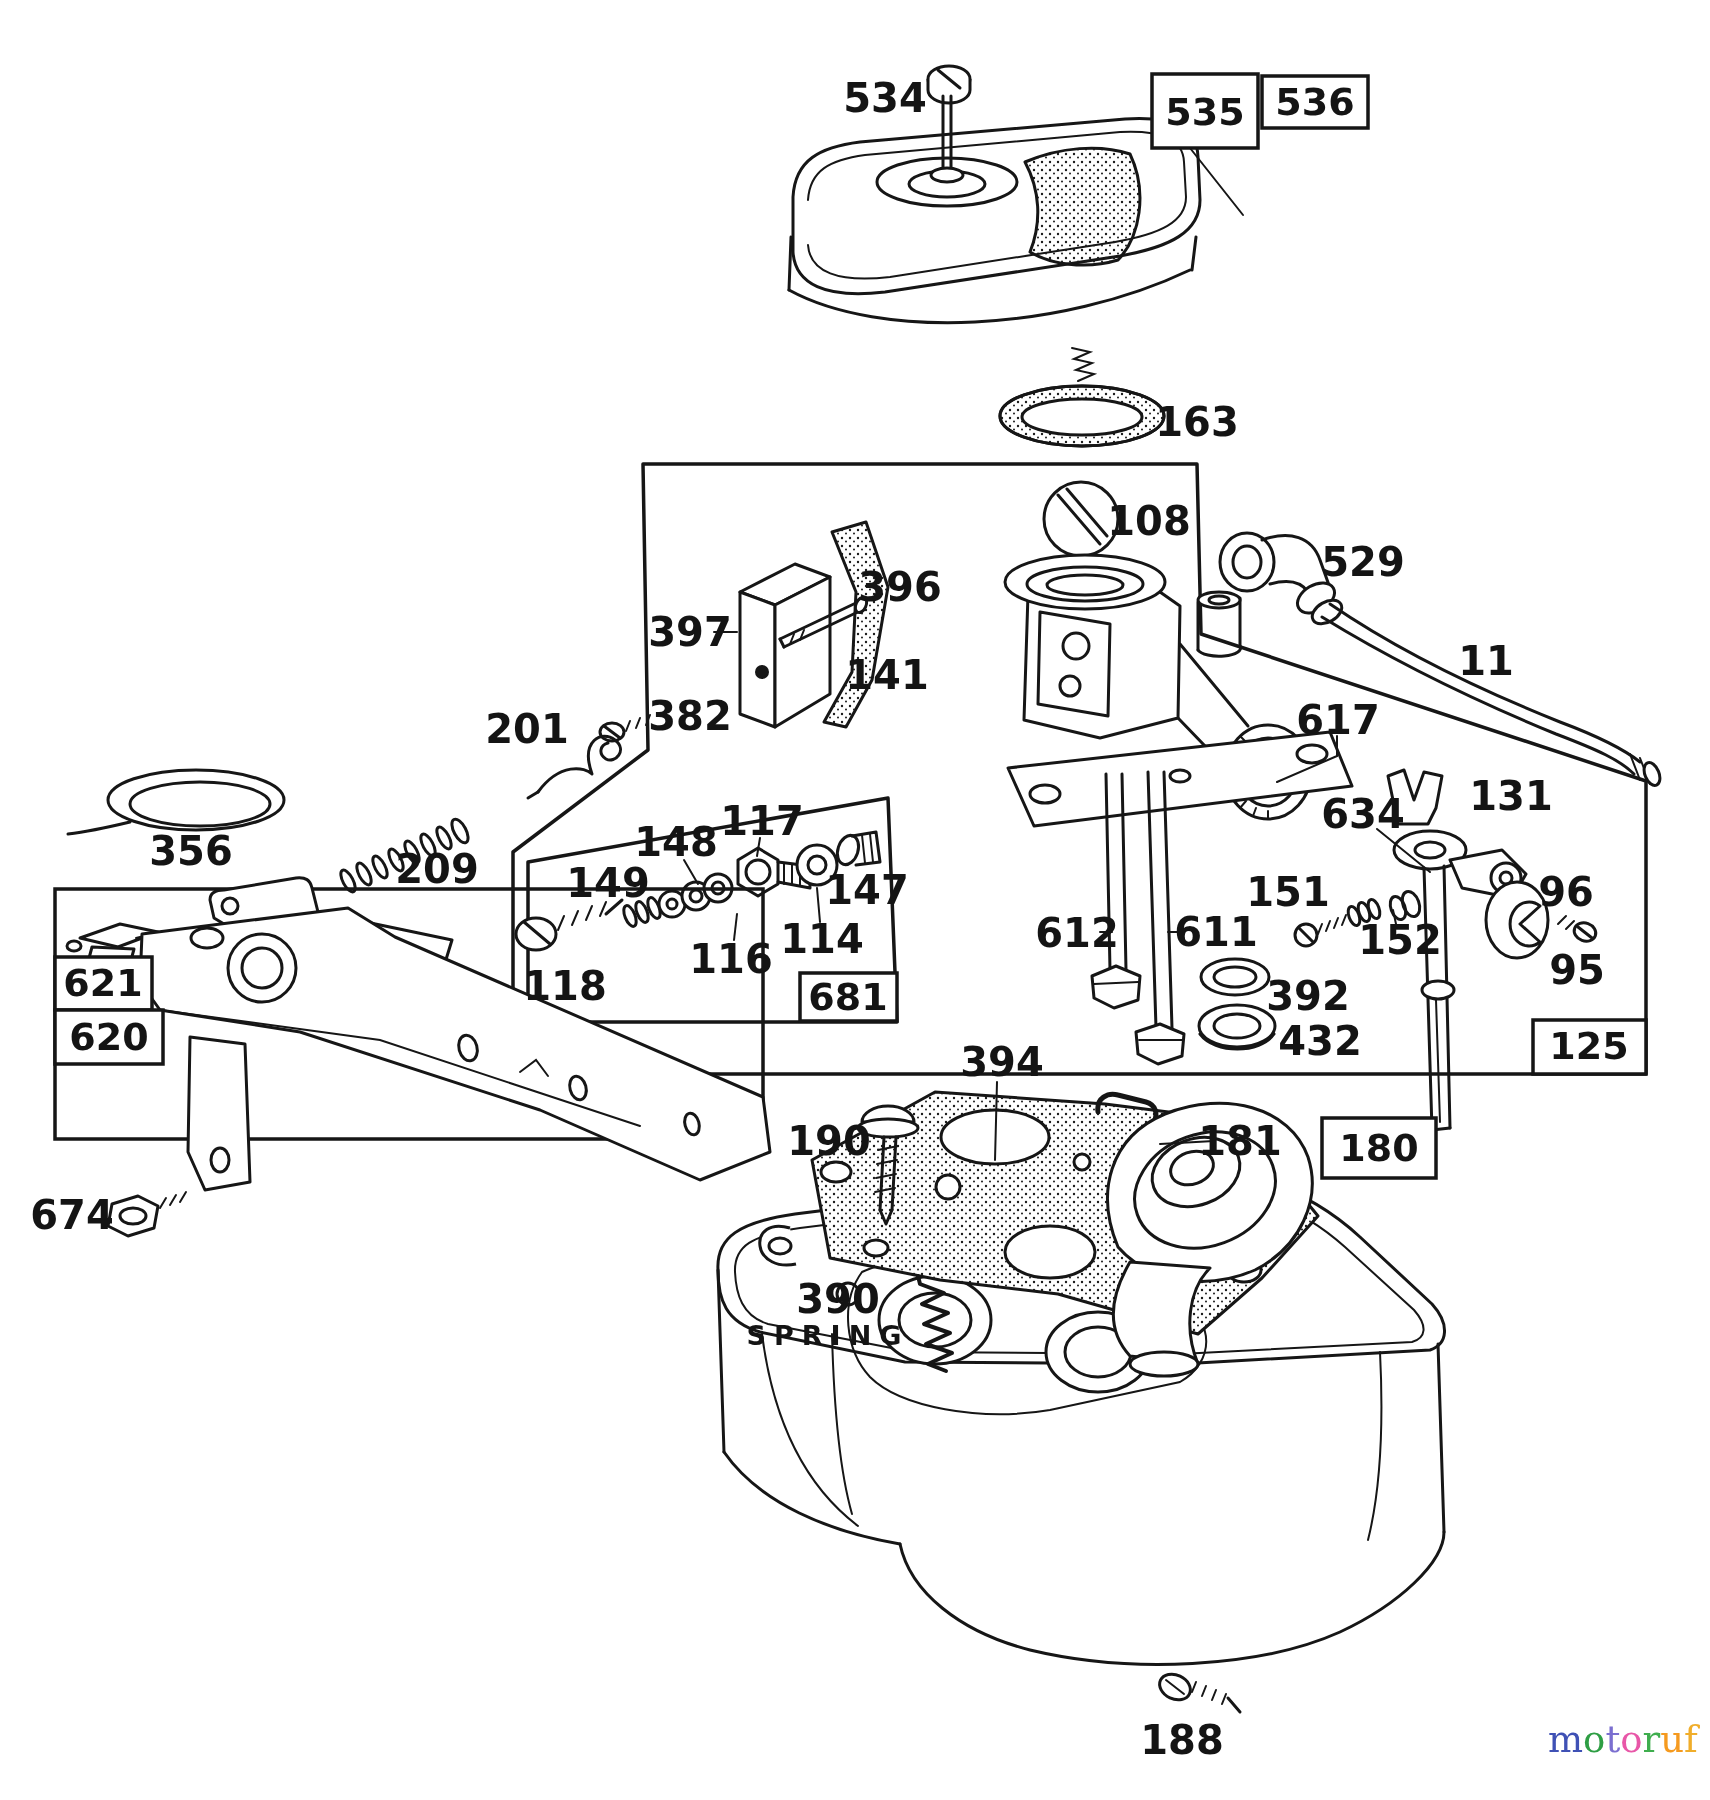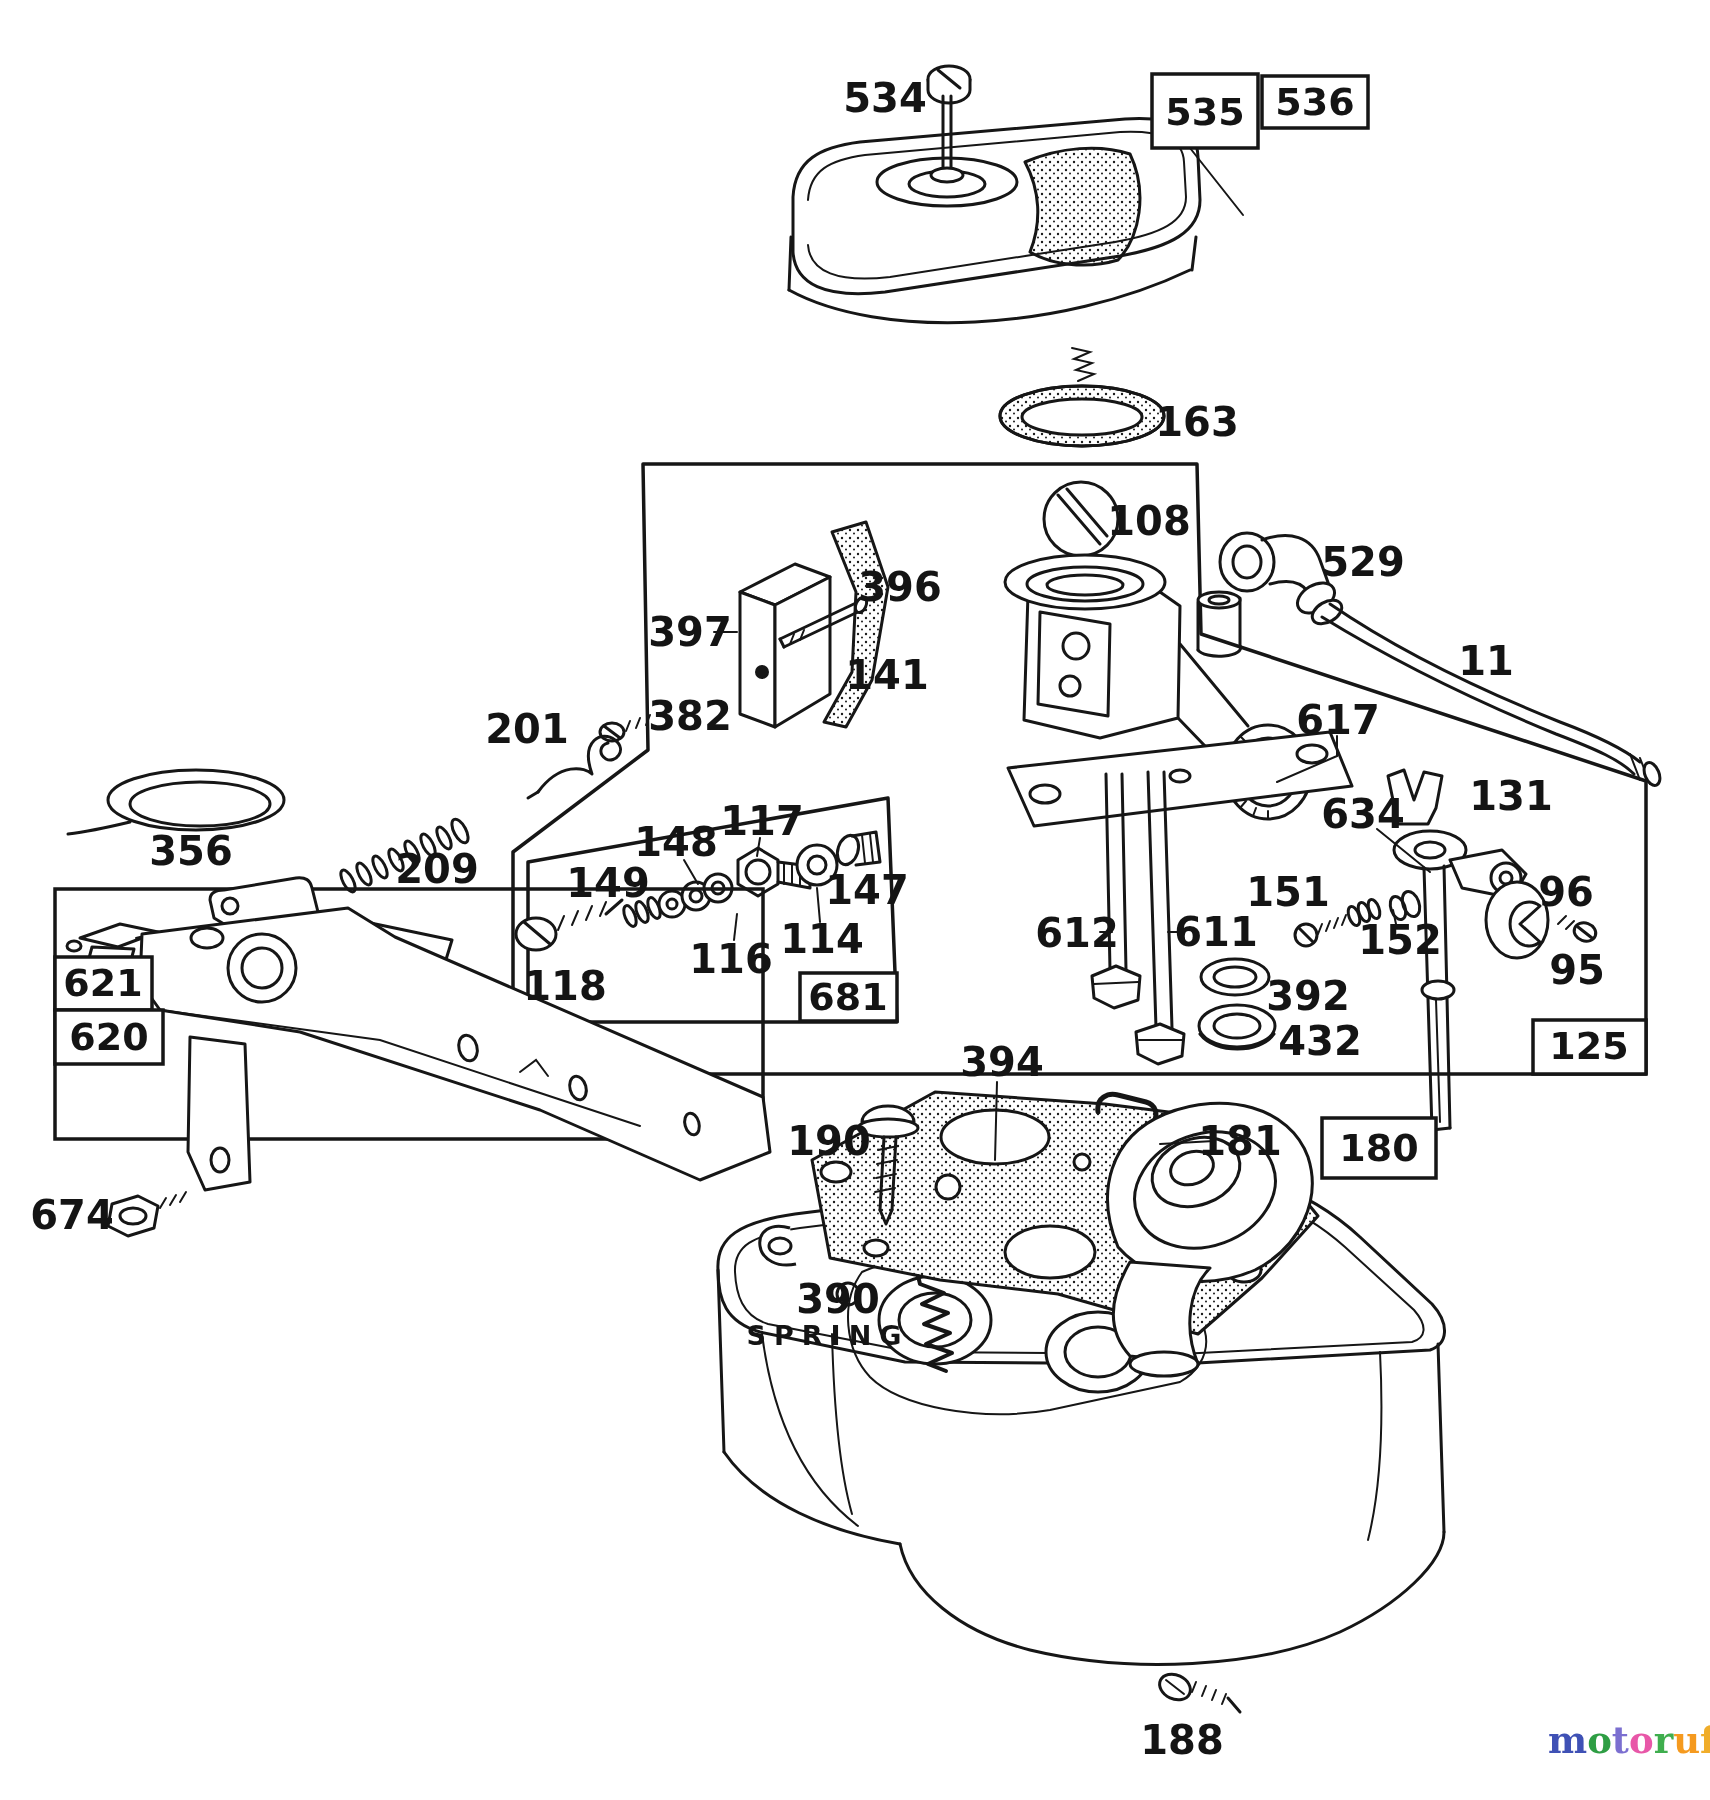--- a/index.html
+++ b/index.html
@@ -8,21 +8,21 @@
   svg{position:absolute;top:0;left:0;}
   .ln{stroke:#161616;stroke-width:3;fill:none;stroke-linecap:round;stroke-linejoin:round;}
   .lnf{stroke:#161616;stroke-width:3;fill:#ffffff;stroke-linejoin:round;}
   .thin{stroke:#161616;stroke-width:2;fill:none;stroke-linecap:round;}
   .box{stroke:#161616;stroke-width:3.5;fill:#ffffff;}
   .stip{fill:url(#stip);stroke:none;}
   .pn{font-family:"DejaVu Sans",sans-serif;font-weight:bold;font-size:40px;fill:#141414;}
   .pnb{font-size:38px;}
   .spring{font-size:27px;letter-spacing:8px;}
   .watermark{position:absolute;left:1548px;top:1686px;width:160px;
-     font-family:"DejaVu Serif",serif;font-weight:bold;font-size:37px;white-space:nowrap;}
+     font-family:"DejaVu Serif",serif;font-weight:normal;font-size:37px;white-space:nowrap;}
 </style>
 </head>
 <body>
 
 <div class="stage">
 <svg width="1710" height="1800" viewBox="0 0 1710 1800">
   <defs>
     <pattern id="stip" width="8" height="8" patternUnits="userSpaceOnUse">
       <circle cx="2" cy="2" r="1.2" fill="#1a1a1a"></circle>
       <circle cx="6" cy="5.5" r="1" fill="#1a1a1a"></circle>

